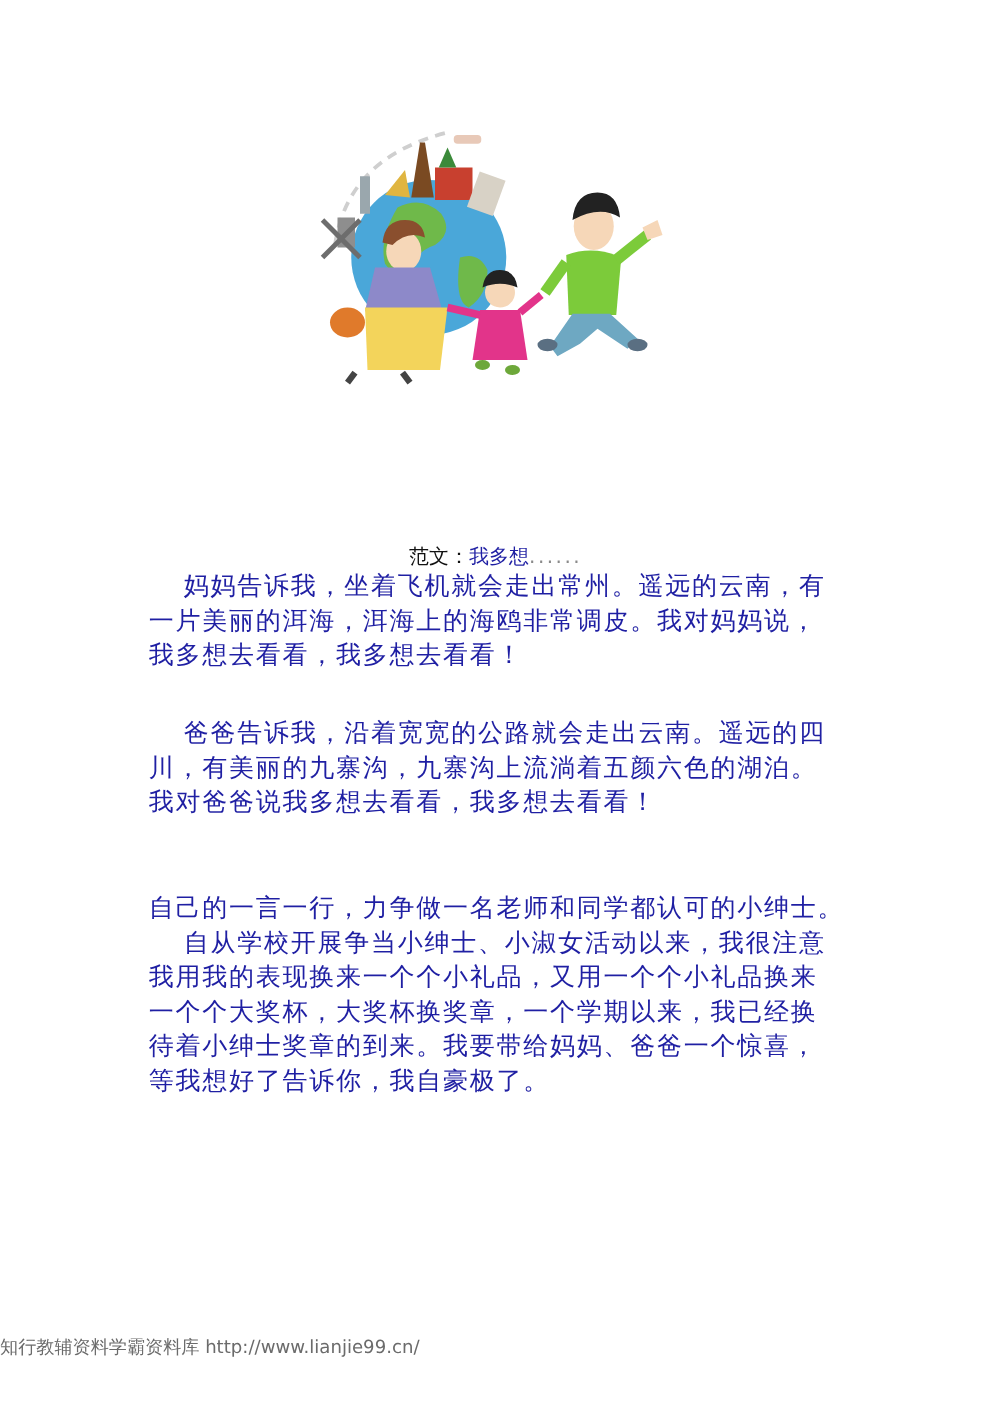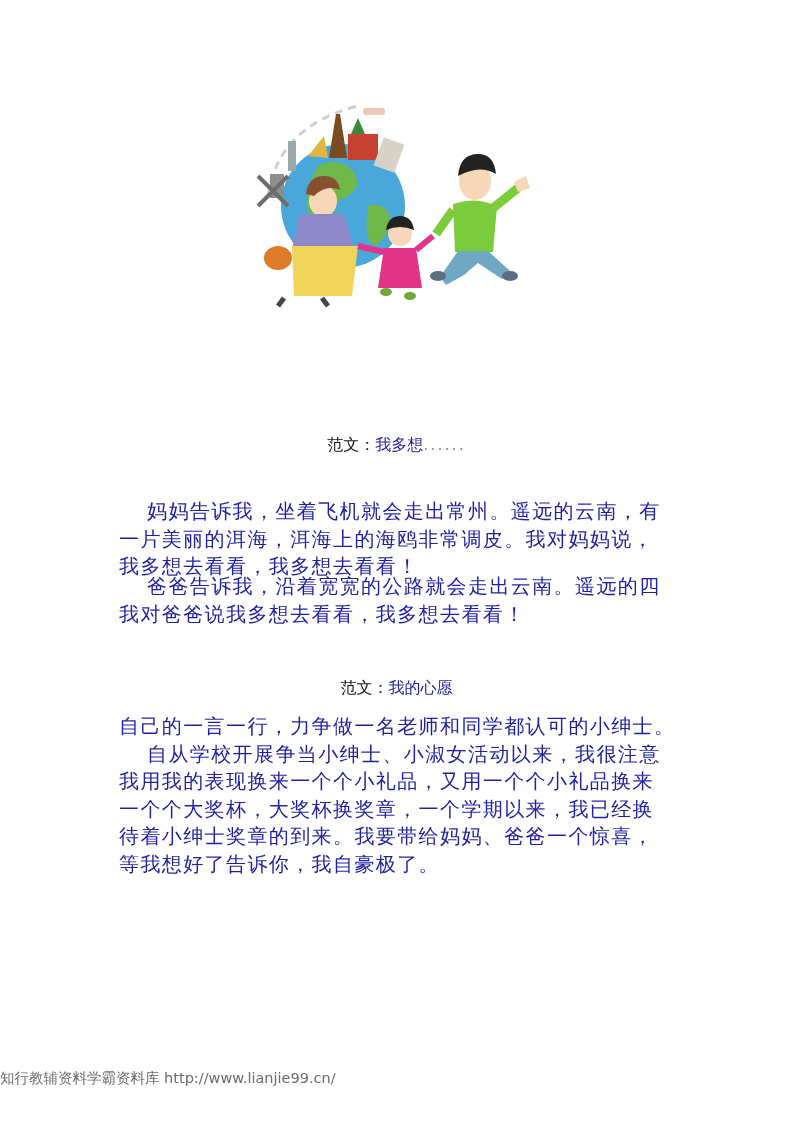--- a/index.html
+++ b/index.html
@@ -16,21 +16,21 @@
     .title .lbl { color: #111111; }
     .title .ttl { color: #1f1fa3; }
     .title .dots { color: #8a8a8a; letter-spacing: 2px; }
     .title-1 { top: 433px; }
     .title-2 { top: 676px; }
 
     .para { position: absolute; left: 119px; width: 570px; color: #1f1fa3; font-size: 20px;
             line-height: 27.6px; white-space: nowrap; letter-spacing: 1.4px; }
     .para .line { display: block; height: 27.6px; }
     .para .line.indent { padding-left: 28px; }
-    .para-1 { top: 498px; }
+    .para-1 { top: 455px; }
     .para-2 { top: 573px; }
     .para-3 { top: 713px; }
     .para-4 { top: 928px; }
 
     .footer { position: absolute; left: 0; top: 1068px; width: 793px; text-align: left;
               color: #6b6b6b; font-size: 14.5px; line-height: 20px; white-space: nowrap; }
   </style>
 </head>
 <body>
 
@@ -90,26 +90,24 @@
   </div>
 
   <div class="para para-1">
     <span class="line indent">妈妈告诉我，坐着飞机就会走出常州。遥远的云南，有</span>
     <span class="line">一片美丽的洱海，洱海上的海鸥非常调皮。我对妈妈说，</span>
     <span class="line">我多想去看看，我多想去看看！</span>
   </div>
 
   <div class="para para-2">
     <span class="line indent">爸爸告诉我，沿着宽宽的公路就会走出云南。遥远的四</span>
+    <span class="line">川，有美丽的九寨沟，九寨沟上流淌着五颜六色的湖泊。</span>
     <span class="line">我对爸爸说我多想去看看，我多想去看看！</span>
   </div>
 
-  <div class="title title-2">
-    <span class="lbl">范文：</span><span class="ttl">我的心愿</span>
-  </div>
 
   <div class="para para-3">
     <span class="line">自己的一言一行，力争做一名老师和同学都认可的小绅士。</span>
     <span class="line indent">自从学校开展争当小绅士、小淑女活动以来，我很注意</span>
     <span class="line">我用我的表现换来一个个小礼品，又用一个个小礼品换来</span>
     <span class="line">一个个大奖杯，大奖杯换奖章，一个学期以来，我已经换</span>
     <span class="line">待着小绅士奖章的到来。我要带给妈妈、爸爸一个惊喜，</span>
     <span class="line">等我想好了告诉你，我自豪极了。</span>
   </div>
 

